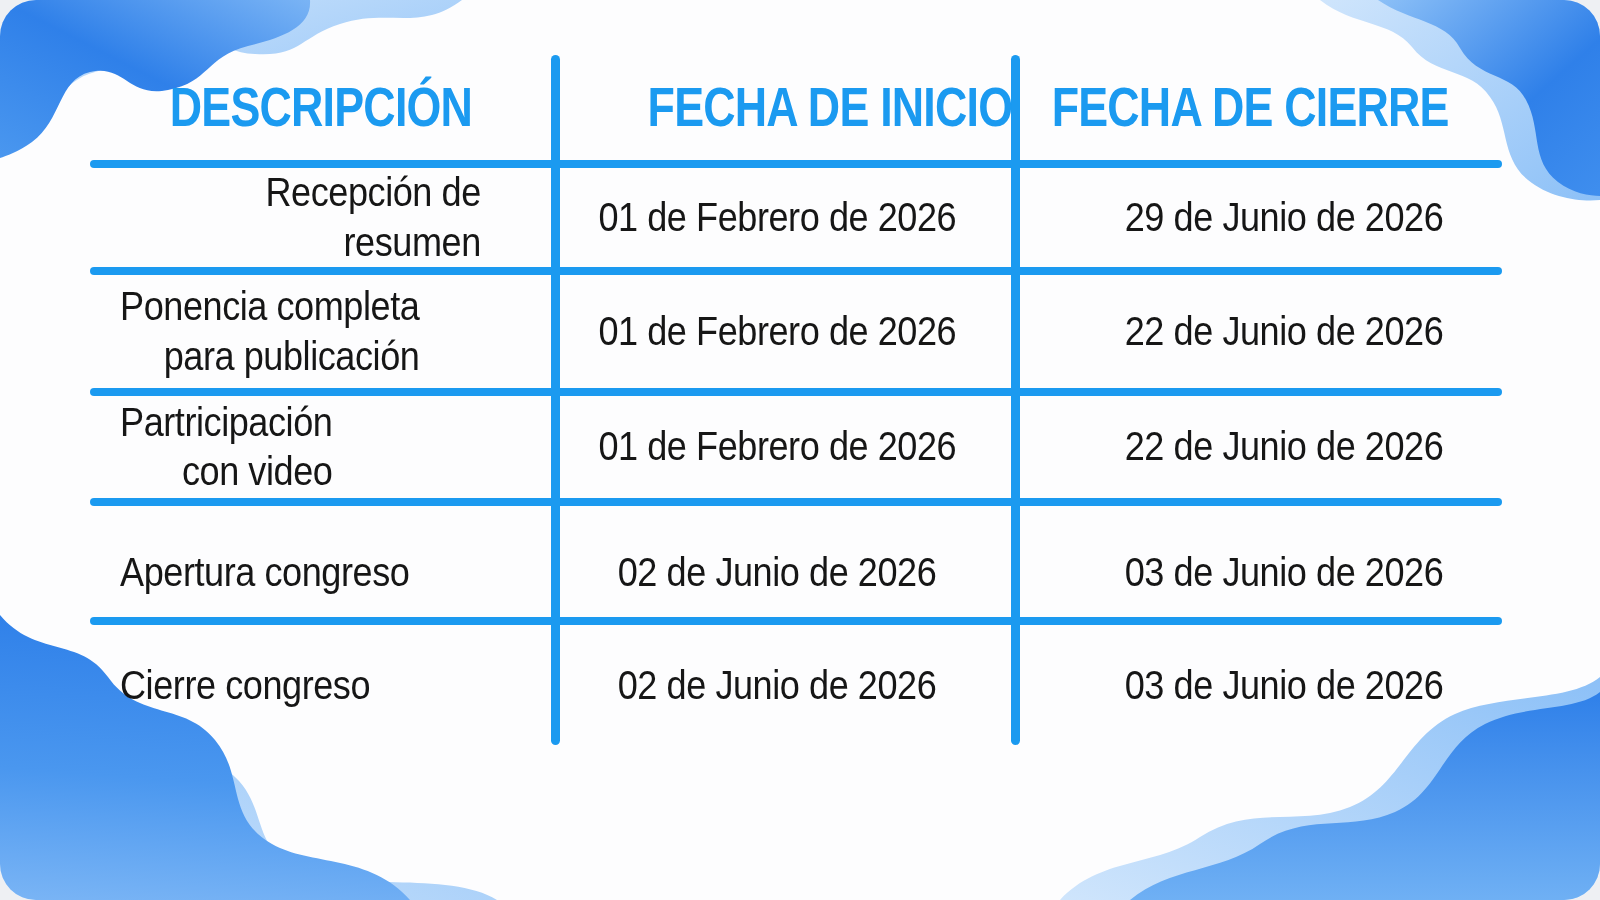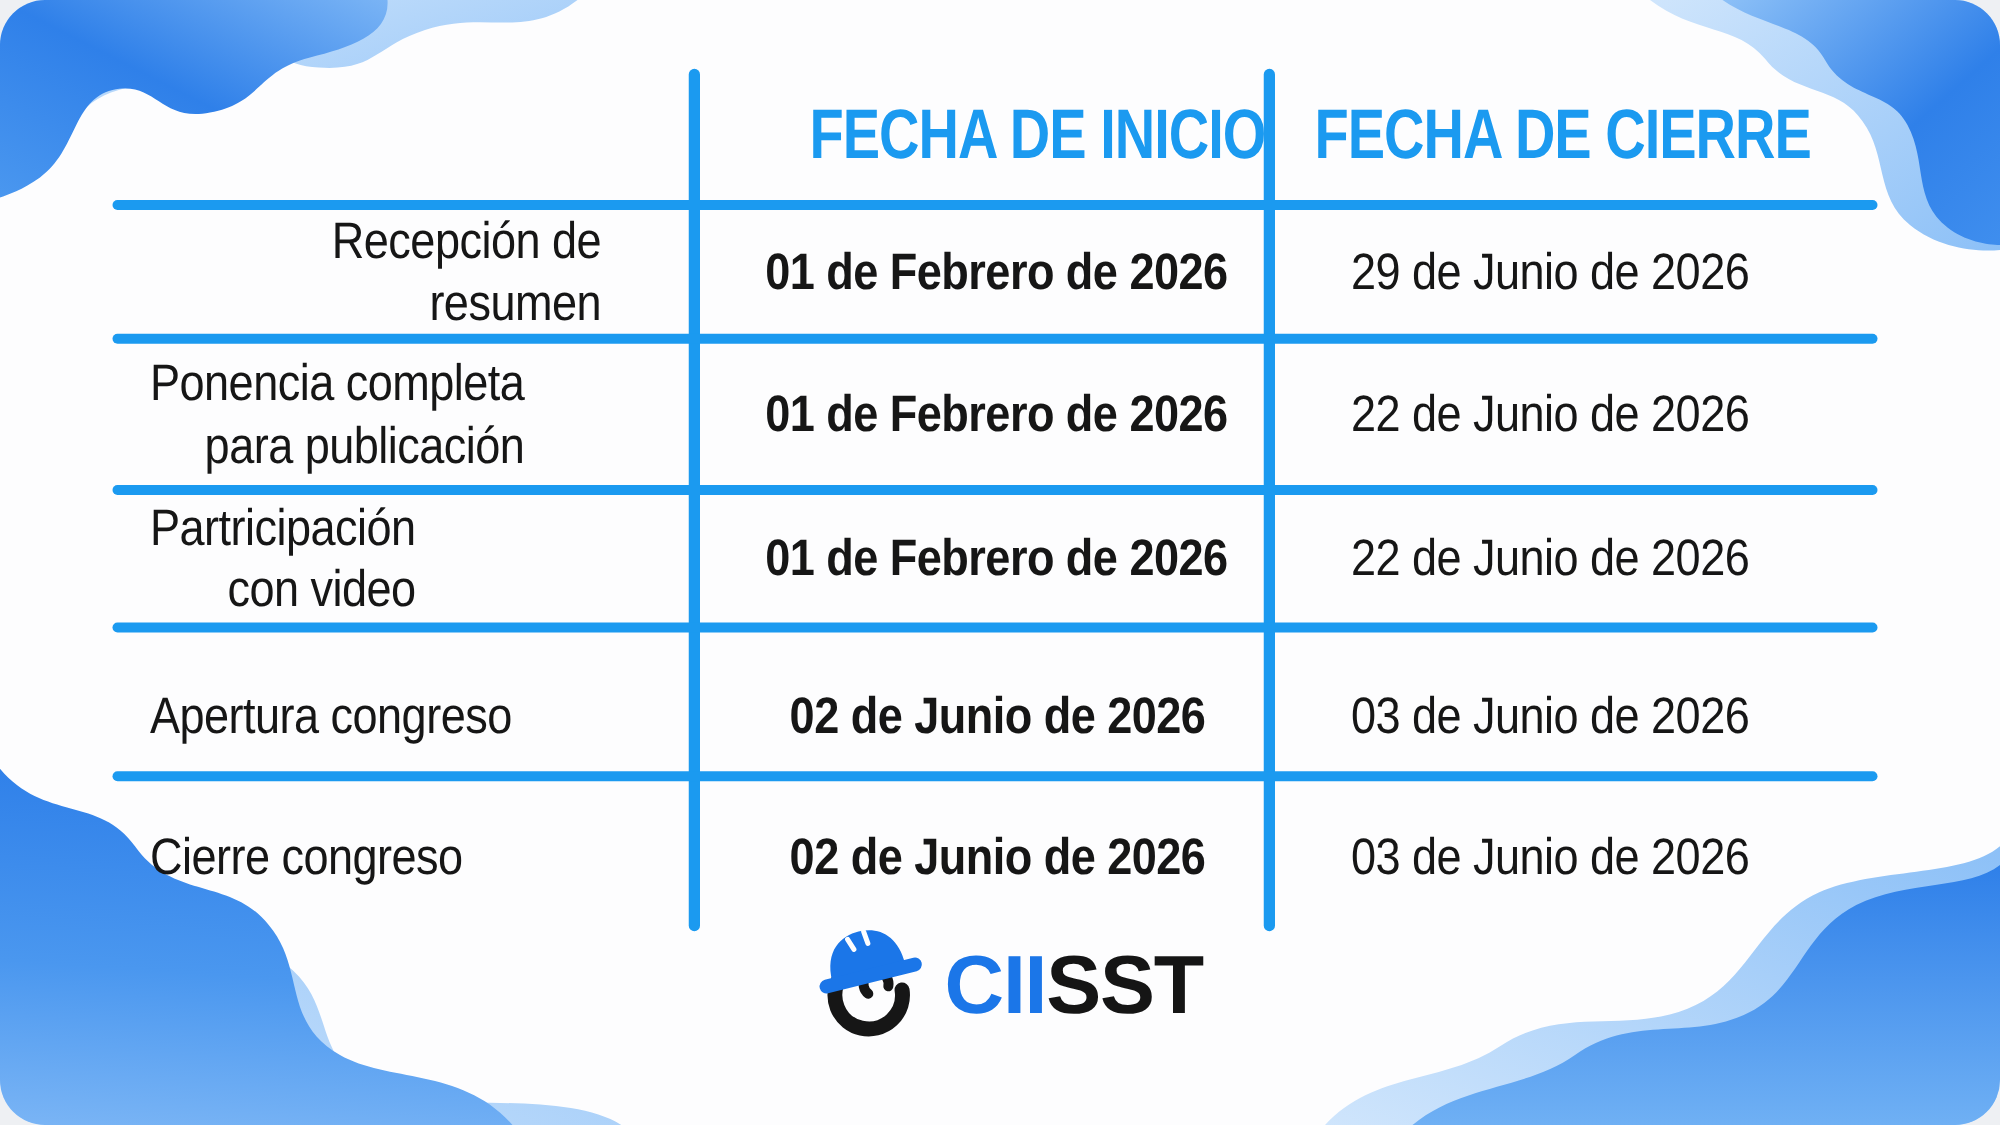--- a/index.html
+++ b/index.html
@@ -47,22 +47,22 @@
 
   
   .hc1 { left:90px;  top:55px; width:461px; height:103px; }
   .hc2 { left:560px; top:55px; width:539px; height:103px; }
   .hc3 { left:1020px;top:55px; width:460px; height:103px;text-align:center; }
 
   
   .desc { padding-left:30px;text-align:right; }
   .c1 { left:90px; width:440px; }
   
-  .c2 { left:572px; width:451px;font-weight:bold; }
-  .c3 { left:1020px; width:440px; }
+  .c2 { left:552px; width:451px; }
+  .c3 { left:1064px; width:440px; }
 
   .r1 { top:168px; height:99px; }
   .r2 { top:275px; height:113px; }
   .r3 { top:396px; height:102px; }
   .r4 { top:506px; height:133px; }
   .r5 { top:625px; height:96px;margin-top:13px; }
 
   .logo {
     position:absolute; left:50%; top:736px; transform:translateX(-50%);
     display:flex; align-items:center; gap:6px; height:102px;
@@ -140,20 +140,23 @@
   </svg>
 
   <div class="vline v1"></div>
   <div class="vline v2"></div>
   <div class="hline h1"></div>
   <div class="hline h2"></div>
   <div class="hline h3"></div>
   <div class="hline h4"></div>
   <div class="hline h5"></div>
 
+  <div class="cell center hc1">
+    <span class="hdr-text">DESCRIPCIÓN</span>
+  </div>
   <div class="cell center hc2">
     <span class="hdr-text">FECHA DE INICIO</span>
   </div>
   <div class="cell center hc3">
     <span class="hdr-text">FECHA DE CIERRE</span>
   </div>
 
   <div class="cell desc c1 r1">
     <span class="body-text">Recepción de resumen</span>
   </div>
@@ -199,33 +202,14 @@
   <div class="cell desc c1 r5">
     <span class="body-text">Cierre congreso</span>
   </div>
   <div class="cell center date c2 r5">
     <span class="body-text">02 de Junio de 2026</span>
   </div>
   <div class="cell center date c3 r5">
     <span class="body-text">03 de Junio de 2026</span>
   </div>
 
-  <div class="logo">
-    <svg width="112" height="100" viewBox="0 0 110 100">
-
-      <path d="M83 55 A27 27 0 1 1 34 44" fill="none" stroke="#161616" stroke-width="12" stroke-linecap="round"></path>
-
-      <path d="M56 58 A10 10 0 1 1 72 52" fill="none" stroke="#161616" stroke-width="8" stroke-linecap="round"></path>
-
-      <g transform="rotate(-14 52 32)">
-        <path d="M24 42 C24 16 40 8 54 8 C70 8 84 18 84 42 Z" fill="#1b76e8"></path>
-        <rect x="13" y="39" width="84" height="11" rx="5.5" fill="#1b76e8"></rect>
-        <path d="M44 12 l3 9" stroke="#fdfdfe" stroke-width="4" stroke-linecap="round" fill="none"></path>
-        <path d="M58 9 l1 10" stroke="#fdfdfe" stroke-width="4" stroke-linecap="round" fill="none"></path>
-      </g>
-    </svg>
-    <div class="logo-word">
-      <span class="logo-cii">CII</span>
-        <span class="logo-sst">SST</span>
-    </div>
-  </div>
 
 </div>
 
 </body></html>

